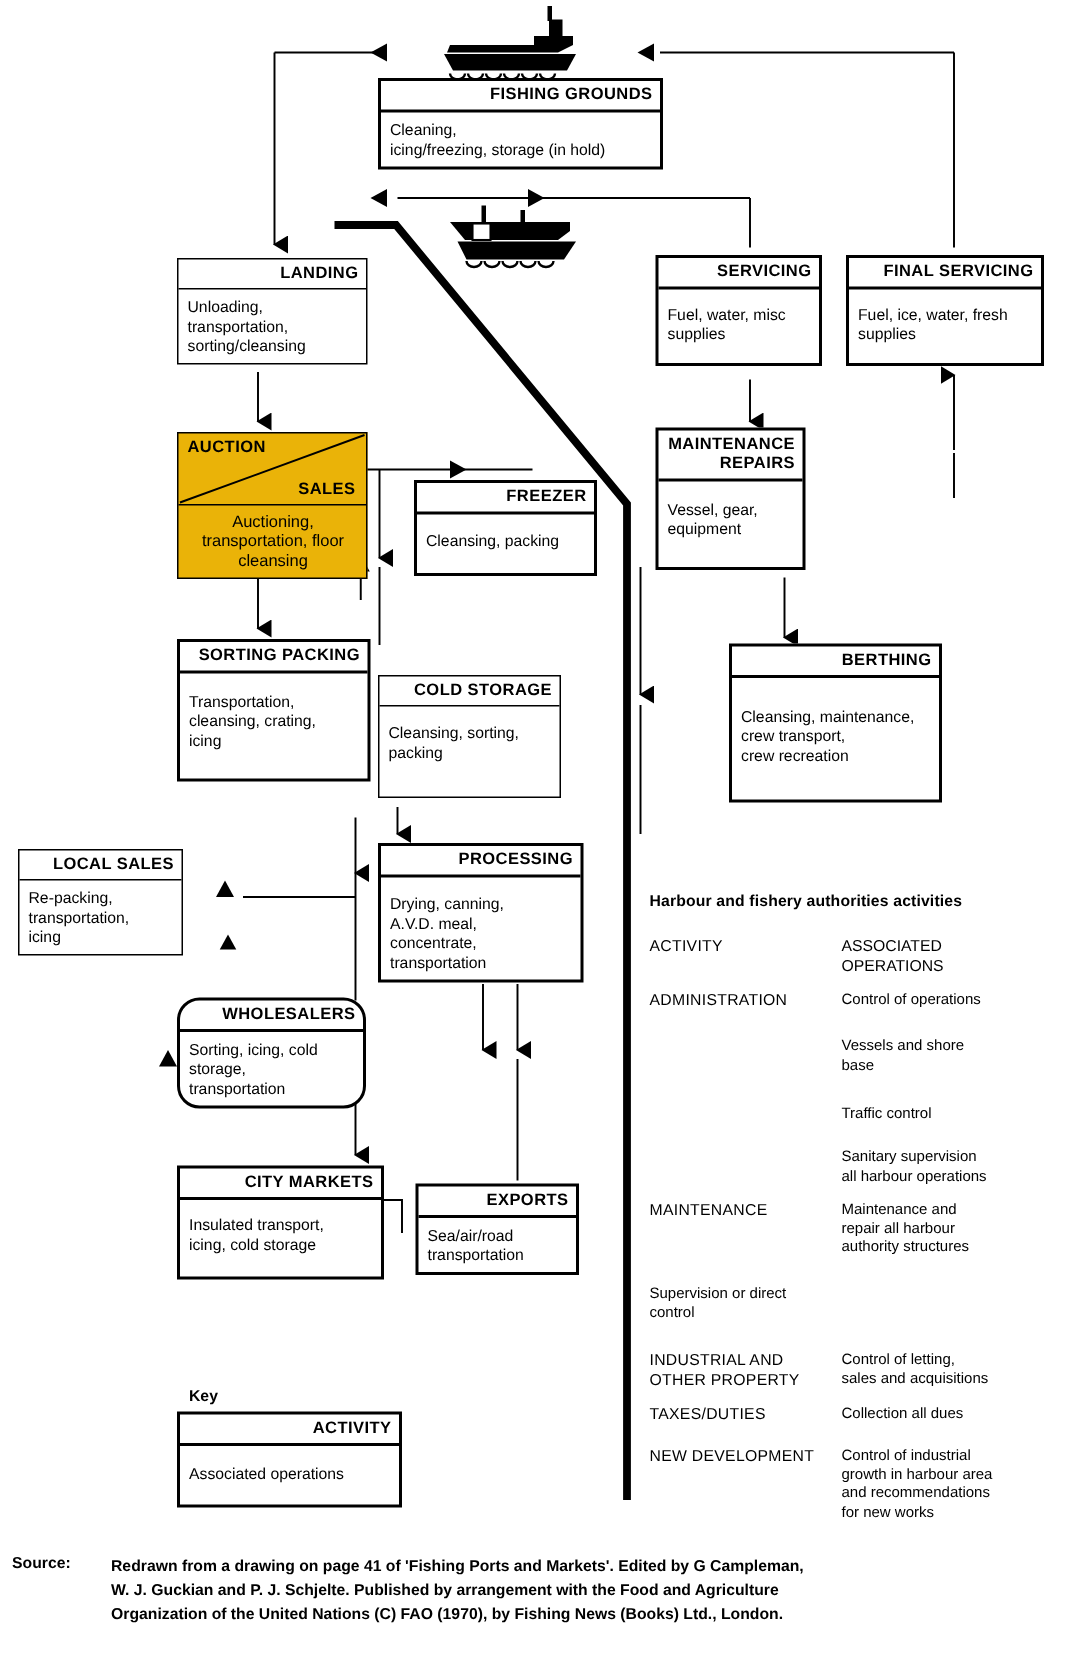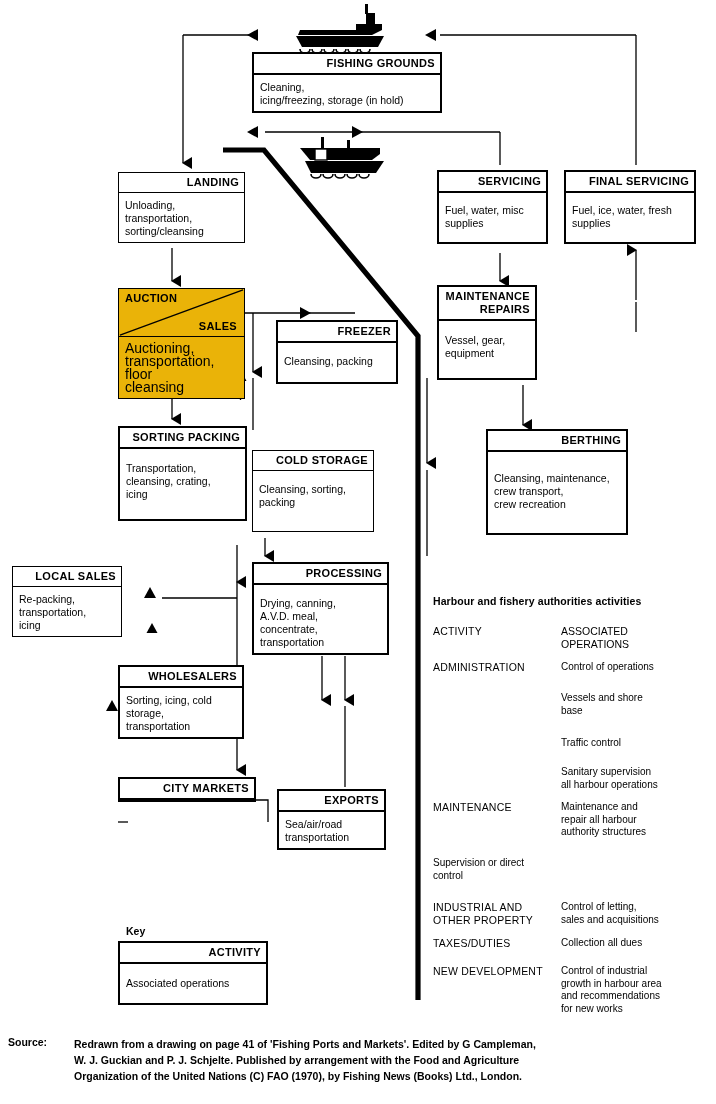--- a/index.html
+++ b/index.html
@@ -26,21 +26,21 @@
   .box.thick > .hdr { border-bottom-width:2px; }
 
   
   .auction { position:absolute; border:1.6px solid #000; background:#eab308; }
   .auction .split { position:relative; height:48px; border-bottom:1.6px solid #000; overflow:hidden; }
   .auction .split .diag {
     position:absolute; left:0; top:0; width:100%; height:100%;
   }
   .auction .lbl-a { position:absolute; left:6px; top:3px; font-size:11px; font-weight:700; letter-spacing:.3px; }
   .auction .lbl-b { position:absolute; right:7px; bottom:4px; font-size:11px; font-weight:700; letter-spacing:.3px; }
-  .auction .bdy { font-size:14px; line-height:13px; padding:5px 5px 4px 6px; white-space:pre-line; }
+  .auction .bdy { font-size:11px; line-height:13px; padding:5px 5px 4px 6px; white-space:pre-line;text-align:center; }
 
   
   #wires { position:absolute; left:0; top:0; width:716px; height:1104px; pointer-events:none; }
 
   
   .auth-title { position:absolute; font-size:10.5px; font-weight:700; letter-spacing:.1px; }
   .auth-row { position:absolute; display:flex; }
   .auth-act { width:128px; font-size:10.5px; line-height:12.5px; white-space:pre-line; letter-spacing:.2px; }
   .auth-ops { width:152px; font-size:10px;  line-height:12.5px; white-space:pre-line; }
 
@@ -240,29 +240,31 @@
 transportation</div>
   </div>
 
   <div class="box" style="left:12px; top:566px; width:110px;">
     <div class="hdr">LOCAL SALES</div>
     <div class="bdy">Re-packing,
 transportation,
 icing</div>
   </div>
 
-  <div class="box thick" style="left:118px; top:665px; width:126px;">
+  <div class="box thick" style="left:118px; top:665px; width:126px;border-radius:15px;">
     <div class="hdr">WHOLESALERS</div>
     <div class="bdy">Sorting, icing, cold
 storage,
 transportation</div>
   </div>
 
   <div class="box thick" style="left:118px; top:777px; width:138px;">
     <div class="hdr">CITY MARKETS</div>
+    <div class="bdy" style="padding-top:11px; padding-bottom:14px;">Insulated transport,
+icing, cold storage</div>
   </div>
 
   <div class="box thick" style="left:277px; top:789px; width:109px;">
     <div class="hdr">EXPORTS</div>
     <div class="bdy">Sea/air/road
 transportation</div>
   </div>
 
   <div class="box thick" style="left:437px; top:170px; width:111px;">
     <div class="hdr">SERVICING</div>

